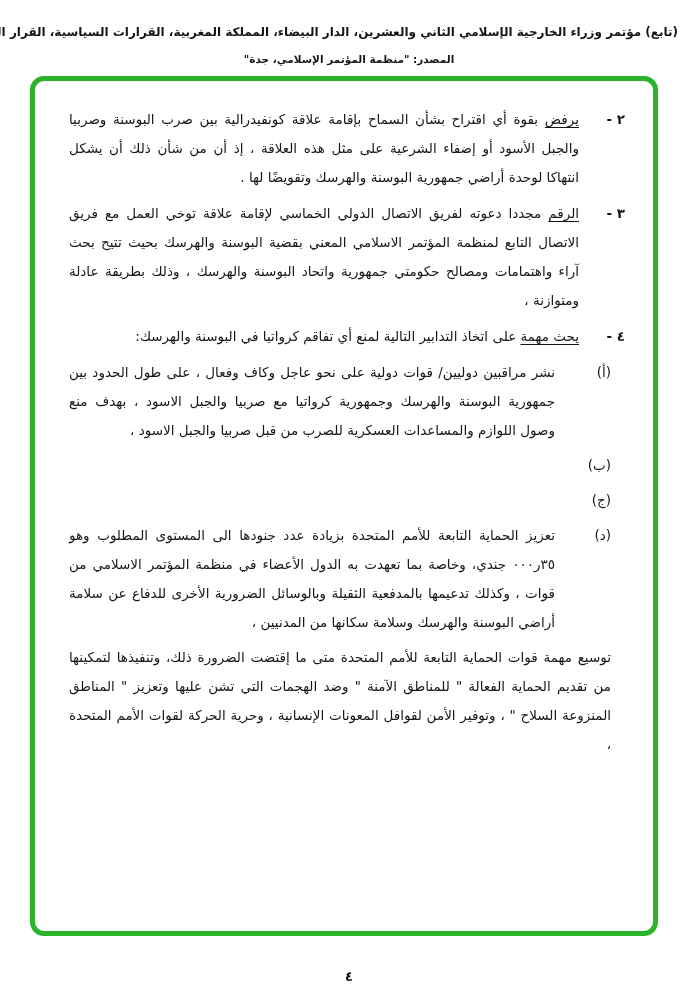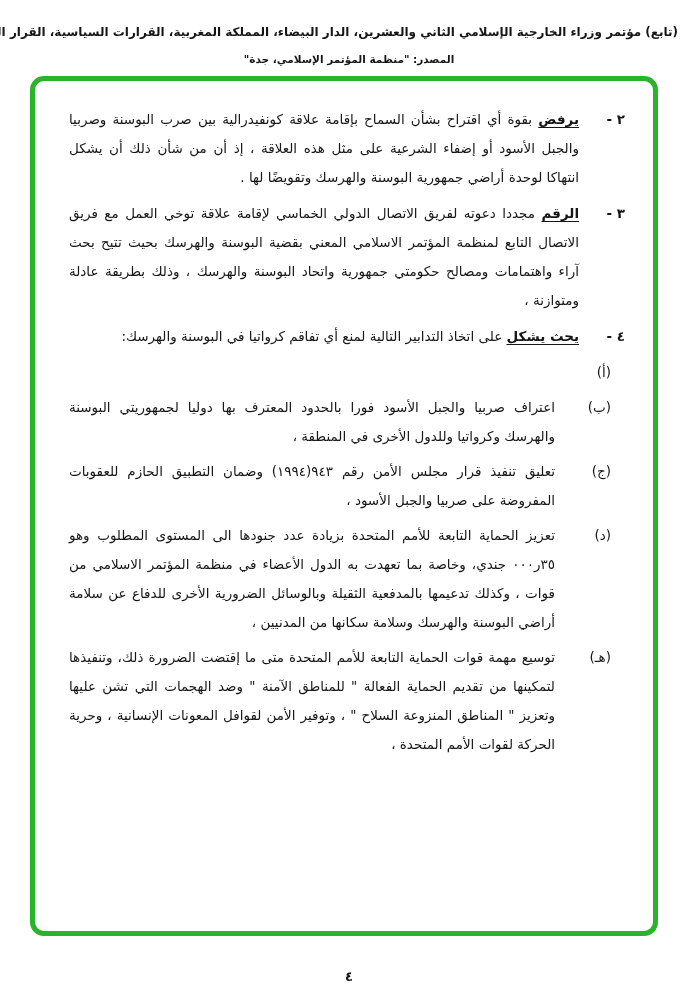--- a/index.html
+++ b/index.html
@@ -23,21 +23,21 @@
     background:#ffffff;
   }
   .content{
     padding:24px 28px 0 34px;
     font-size:13.5px;line-height:29px;text-align:justify;
     text-justify:inter-word;
   }
   .clause{display:flex;margin-bottom:7px;}
   .clause-marker{flex:0 0 46px;font-weight:bold;}
   .clause-text{flex:1;}
-  .lead{font-weight:bold;text-decoration:underline;text-underline-offset:3px;}
+  .lead{font-weight:normal;text-decoration:underline;text-underline-offset:3px;}
   .subclauses{margin-top:2px;}
   .sub{display:flex;margin-bottom:6px;padding-right:14px;}
   .sub-marker{flex:0 0 56px;}
   .sub-text{flex:1;}
   .page-number{
     position:absolute;bottom:16px;right:0;left:0;
     text-align:center;font-size:13px;font-weight:bold;color:#111;
   }
 </style>
 </head>
@@ -64,48 +64,46 @@
         <span class="clause-marker">٣ -</span>
         <span class="clause-text">
           <span class="lead">الرقم</span>
           <span>مجددا دعوته لفريق الاتصال الدولي الخماسي لإقامة علاقة توخي العمل مع فريق الاتصال التابع لمنظمة المؤتمر الاسلامي المعني بقضية البوسنة والهرسك بحيث تتيح بحث آراء واهتمامات ومصالح حكومتي جمهورية واتحاد البوسنة والهرسك ، وذلك بطريقة عادلة ومتوازنة ،</span>
         </span>
       </div>
 
       <div class="clause">
         <span class="clause-marker">٤ -</span>
         <span class="clause-text">
-          <span class="lead">يحث يشكل</span>
+          <span class="lead">يحث مهمة</span>
           <span>على اتخاذ التدابير التالية لمنع أي تفاقم كرواتيا في البوسنة والهرسك:</span>
         </span>
       </div>
 
       <div class="subclauses">
 
         <div class="sub">
           <span class="sub-marker">(أ)</span>
+          <span class="sub-text">نشر مراقبين دوليين/ قوات دولية على نحو عاجل وكاف وفعال ، على طول الحدود بين جمهورية البوسنة والهرسك وجمهورية كرواتيا مع صربيا والجبل الاسود ، بهدف منع وصول اللوازم والمساعدات العسكرية للصرب من قبل صربيا والجبل الاسود ،</span>
         </div>
 
         <div class="sub">
           <span class="sub-marker">(ب)</span>
-          <span class="sub-text">اعتراف صربيا والجبل الأسود فورا بالحدود المعترف بها دوليا لجمهوريتي البوسنة والهرسك وكرواتيا وللدول الأخرى في المنطقة ،</span>
         </div>
 
         <div class="sub">
           <span class="sub-marker">(ج)</span>
-          <span class="sub-text">تعليق تنفيذ قرار مجلس الأمن رقم ٩٤٣(١٩٩٤) وضمان التطبيق الحازم للعقوبات المفروضة على صربيا والجبل الأسود ،</span>
         </div>
 
         <div class="sub">
           <span class="sub-marker">(د)</span>
           <span class="sub-text">تعزيز الحماية التابعة للأمم المتحدة بزيادة عدد جنودها الى المستوى المطلوب وهو ٣٥ر٠٠٠ جندي، وخاصة بما تعهدت به الدول الأعضاء في منظمة المؤتمر الاسلامي من قوات ، وكذلك تدعيمها بالمدفعية الثقيلة وبالوسائل الضرورية الأخرى للدفاع عن سلامة أراضي البوسنة والهرسك وسلامة سكانها من المدنيين ،</span>
         </div>
 
         <div class="sub">
-          <span class="sub-marker">(هـ)</span>
           <span class="sub-text">توسيع مهمة قوات الحماية التابعة للأمم المتحدة متى ما إقتضت الضرورة ذلك، وتنفيذها لتمكينها من تقديم الحماية الفعالة " للمناطق الآمنة " وضد الهجمات التي تشن عليها وتعزيز " المناطق المنزوعة السلاح " ، وتوفير الأمن لقوافل المعونات الإنسانية ، وحرية الحركة لقوات الأمم المتحدة ،</span>
         </div>
 
       </div>
     </div>
   </div>
 
   <div class="page-number">٤</div>
 
 </div>

